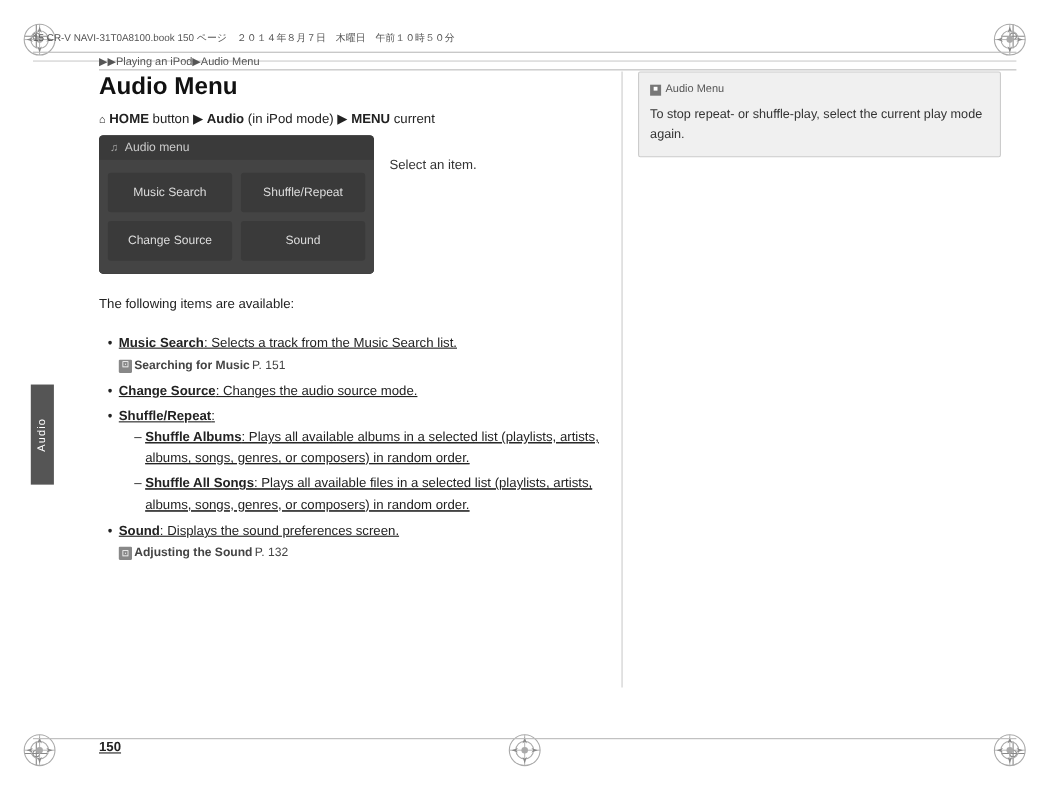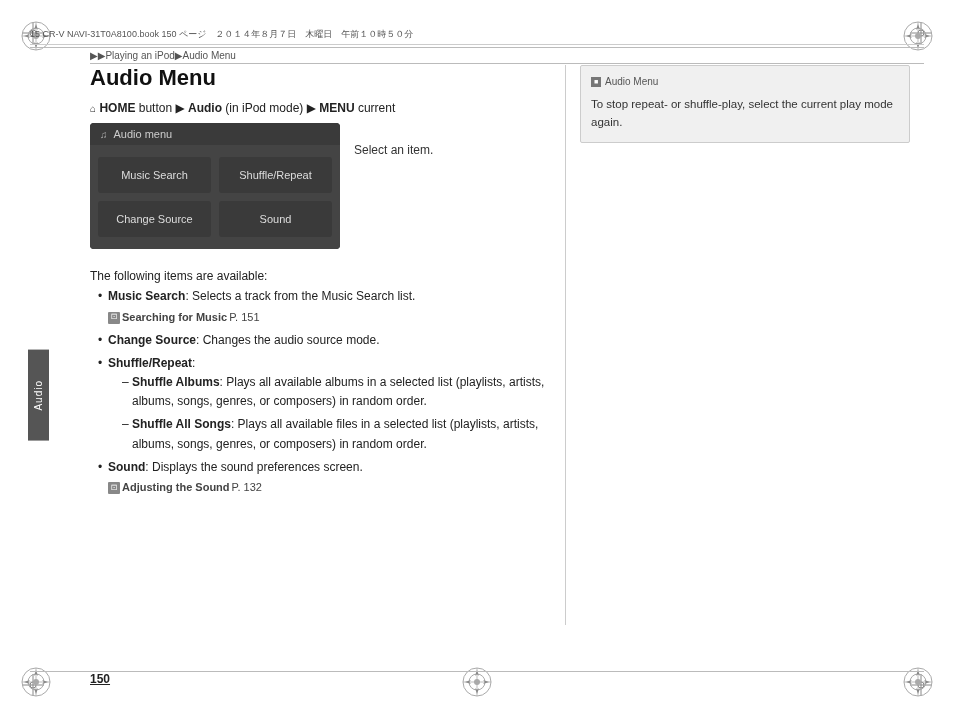--- a/index.html
+++ b/index.html
@@ -14,21 +14,21 @@
       overflow: hidden;
     }
 
     
     .print-line {
       position: absolute;
       top: 28px; left: 30px; right: 30px;
       font-size: 9px;
       color: #555;
       border-bottom: 1px solid #ccc;
-      padding-bottom: 3px;
+      padding-bottom: 14px;
       display: flex;
       align-items: flex-end;
     }
 
     
     .corner {
       position: absolute;
       width: 22px;
       height: 22px;
     }
@@ -134,24 +134,25 @@
       cursor: pointer;
     }
 
     
     .description {
       margin-top: 8px;
       font-size: 12px;
       line-height: 1.6;
       color: #222;
     }
-    .description p { margin-bottom: 1px; }
+    .description p { margin-bottom: 16px; }
     .description ul {
       list-style: none;
       padding-left: 8px;
+      text-decoration: underline;
     }
     .description ul li {
       margin-bottom: 4px;
       padding-left: 10px;
       position: relative;
     }
     .description ul li::before {
       content: "•";
       position: absolute;
       left: 0;

